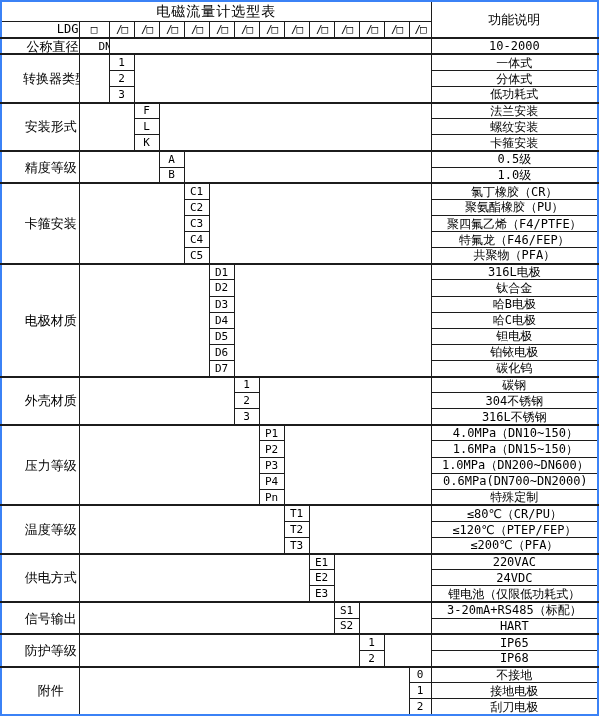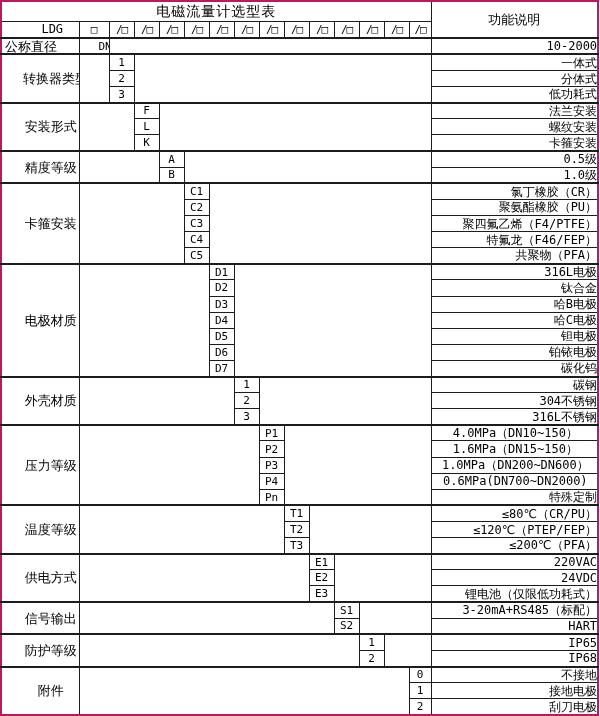--- a/index.html
+++ b/index.html
@@ -1,36 +1,36 @@
 <!DOCTYPE html>
 <html><head>
 <meta charset="utf-8">
 <style>
   html,body{margin:0;padding:0;background:#ffffff;}
   body{width:600px;height:716px;overflow:hidden;
        font-family:"DejaVu Sans Mono","DejaVu Sans","Liberation Sans",sans-serif;
        color:#000;}
   table.tbl{width:544px;height:716px;border-collapse:collapse;table-layout:fixed;
-            background:#ffffff;border:2px solid #be185d;}
+            background:#ffffff;border:2px solid #3b82f6;}
   td{border:1px solid #1c1c1c;padding:0;margin:0;text-align:center;vertical-align:middle;
      font-size:12px;line-height:1;white-space:nowrap;overflow:hidden;}
   tr{height:16px;}
   tr.trow{height:20px;}
   tr.mrow{height:17px;}
   tr.g td{border-top:2px solid #1c1c1c;}
   td.title{font-size:14px;letter-spacing:1px;}
   td.fhead{font-size:13px;}
   td.lab{font-size:13px;padding-left:21px;}
-  td.lal{text-align:left;padding-left:3px;}
-  td.ldg{text-align:center;padding-left:24px;font-size:12px;}
+  td.lal{text-align:right;padding-left:3px;}
+  td.ldg{text-align:right;padding-left:24px;font-size:12px;}
   td.code{font-size:11px;}
   td.dn{text-align:left;padding-left:19px;}
   td.box{font-size:11px;}
   td.slot{font-size:11px;letter-spacing:-1px;}
-  td.desc{font-size:12px;text-align:right;}
+  td.desc{font-size:12px;}
   td.desc.left{text-align:center;padding-left:2px;}
   td.blank{background:#ffffff;}
 </style>
 </head>
 <body>
 
 <table class="tbl">
 <colgroup>
   <col style="width:78px">
       <col style="width:30px">

